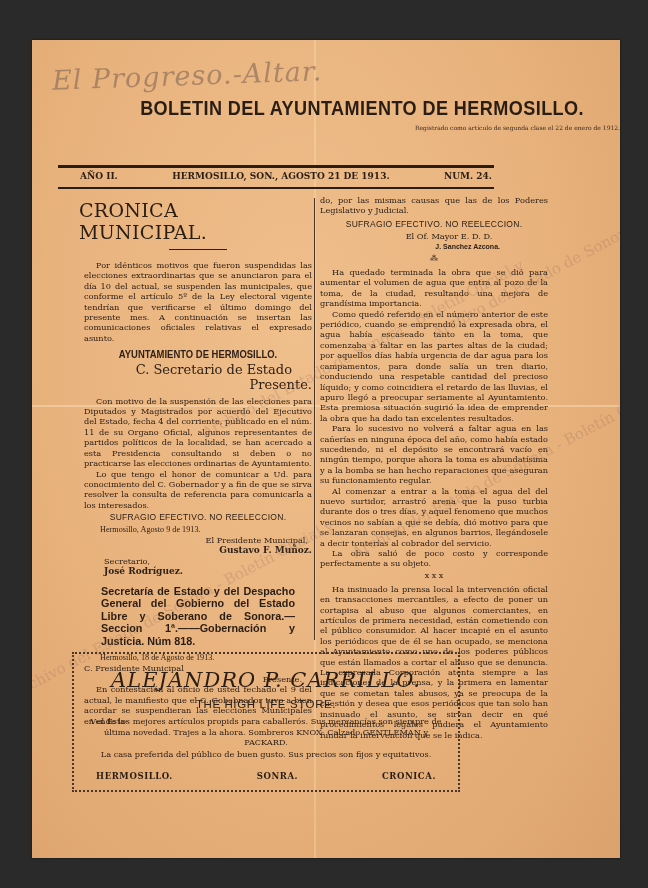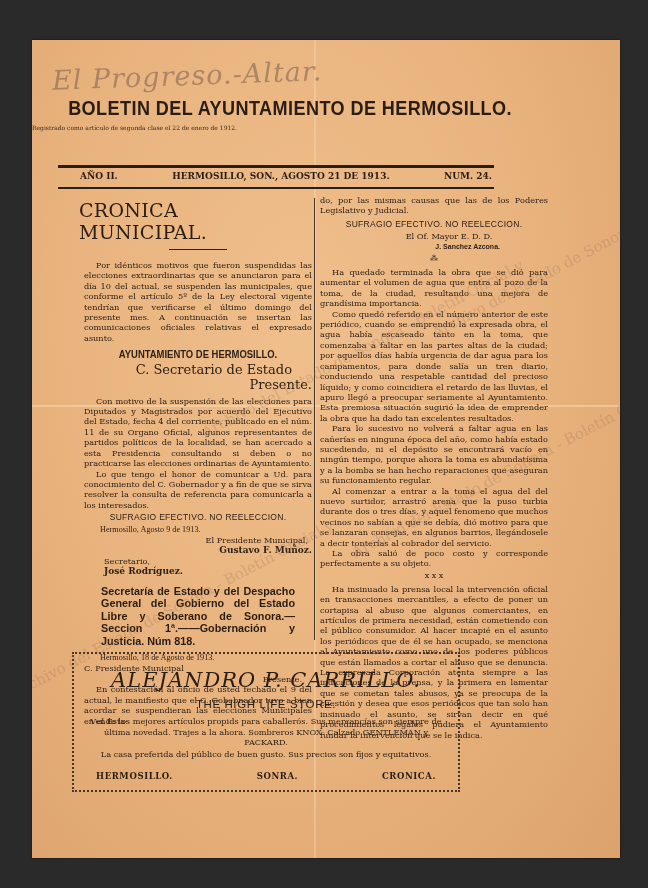--- a/index.html
+++ b/index.html
@@ -27,21 +27,21 @@
       background: rgba(255,240,210,0.25);
     }
     .handwriting {
       position: absolute; left: 20px; top: 20px;
       font-family: "DejaVu Serif", serif; font-style: italic;
       font-size: 27px; color: rgba(120,95,80,0.55);
       letter-spacing: 1px; transform: rotate(-2deg);
       font-weight: 300;
     }
     .masthead {
-      position: absolute; left: 0; top: 56px; width: 100%; text-align: left;
+      position: absolute; left: 0; top: 56px; width: 100%; text-align: right;
     }
     .masthead-title {
       font-family: "Liberation Sans", sans-serif; font-weight: bold;
       font-size: 21px; letter-spacing: 0.5px; color: #2a1d14;
       transform: scaleX(0.86); display: inline-block;
     }
     .masthead-years {
       font-family: "DejaVu Serif", serif; font-weight: bold;
       font-size: 14px; margin-top: 6px; color: #2a1d14;
     }

